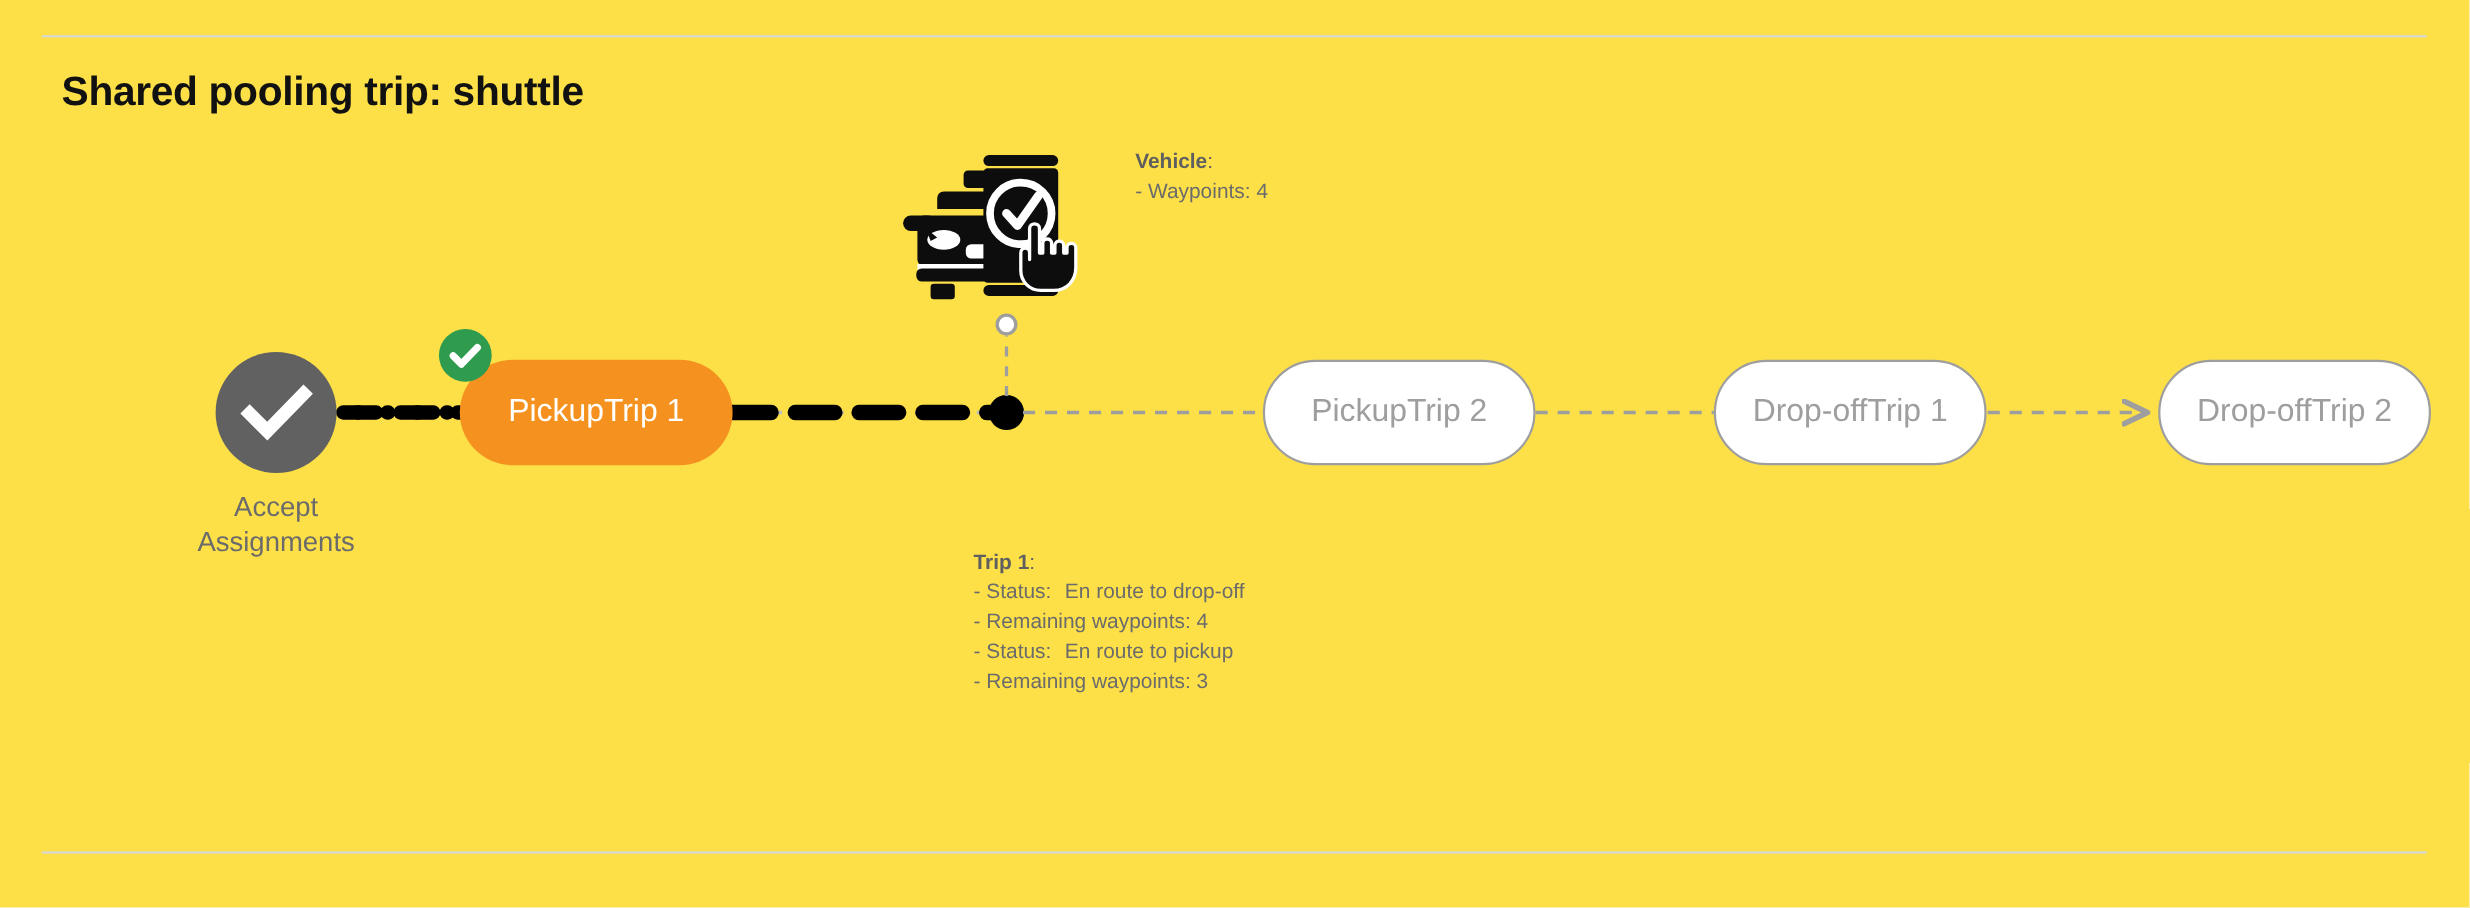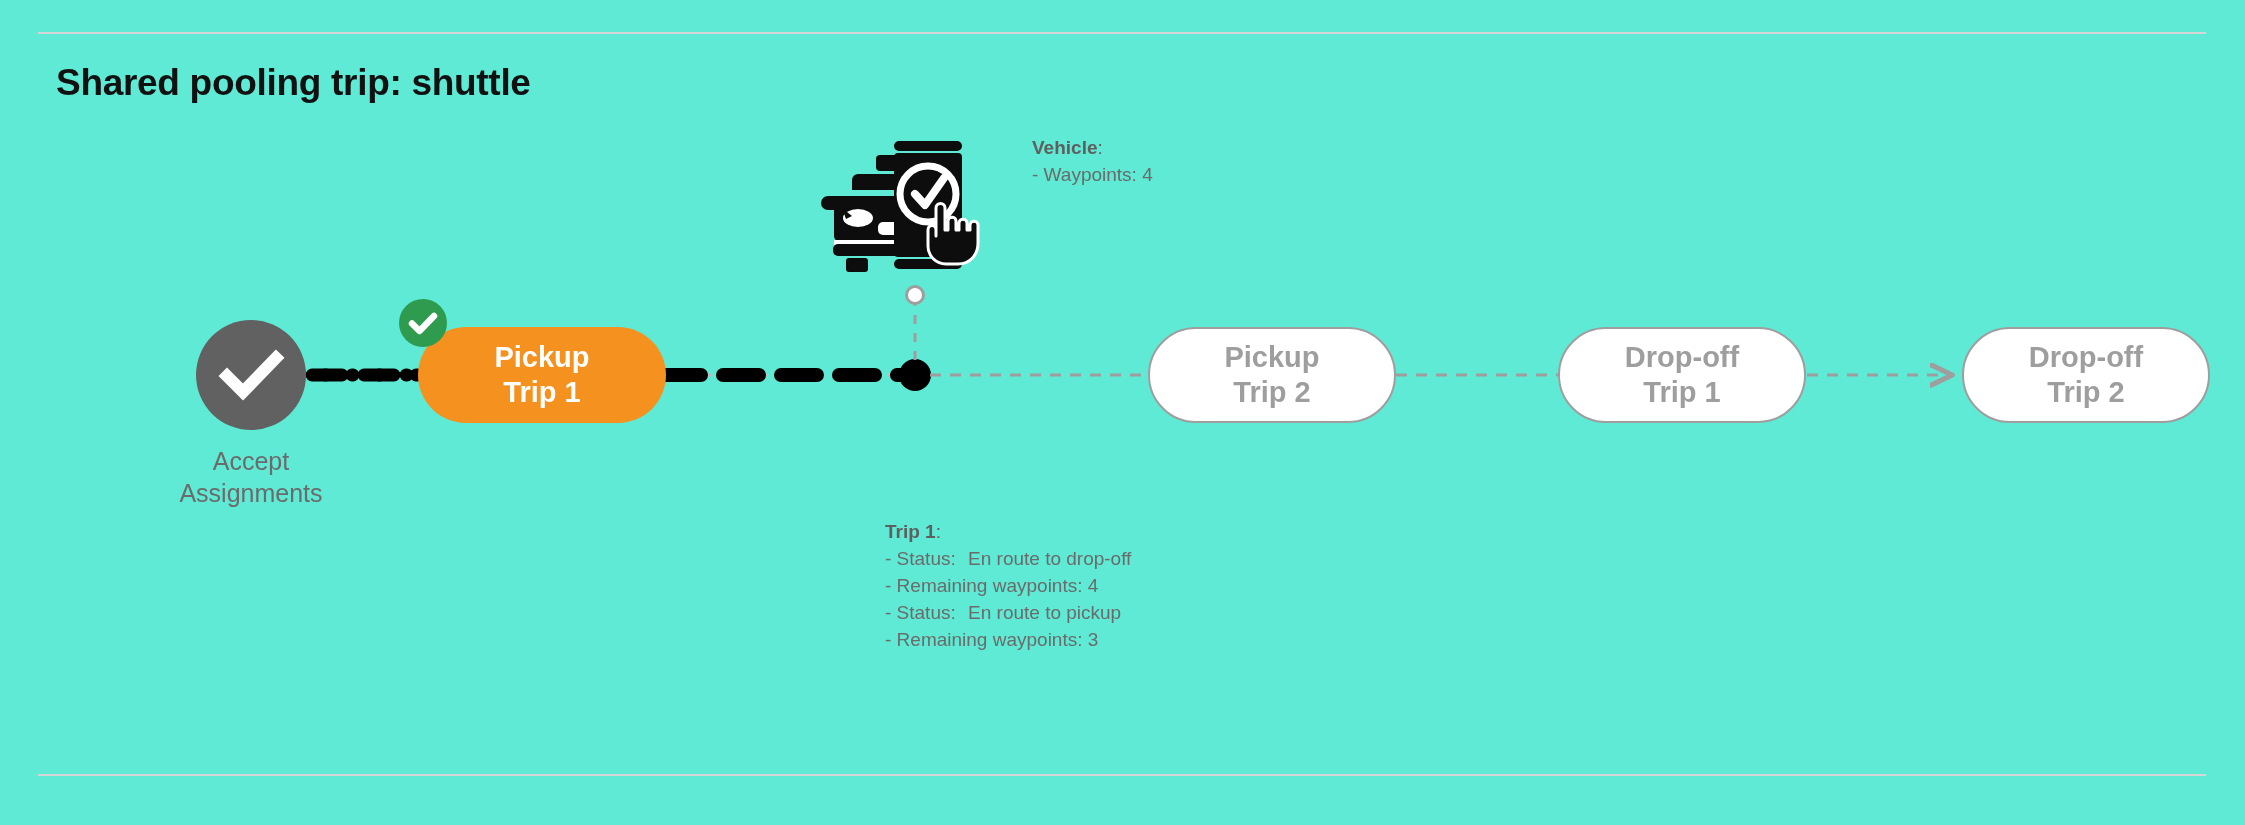--- a/index.html
+++ b/index.html
@@ -9,21 +9,21 @@
     background: #ffffff;
   }
   body {
     font-family: "Liberation Sans", sans-serif;
     -webkit-font-smoothing: antialiased;
   }
   #canvas {
     position: relative;
     width: 2245px;
     height: 825px;
-    background: #5eead4;
+    background: #fde047;
     overflow: hidden;
   }
 
   
   .divider {
     position: absolute;
     left: 38px;
     width: 2168px;
     height: 2px;
     background: #d6d6d6;
@@ -49,29 +49,28 @@
     left: 0;
     top: 0;
     width: 2245px;
     height: 825px;
   }
 
   
   .node-pill {
     position: absolute;
     display: flex;
-    flex-direction: column;
+    flex-direction: row;
     align-items: center;
     justify-content: center;
     box-sizing: border-box;
     border-radius: 999px;
     text-align: center;
     line-height: 1.22;
     font-size: 29px;
-    font-weight: bold;
   }
   .node-pill.active {
     background: #f5921f;
     color: #ffffff;
     border: none;
   }
   .node-pill.pending {
     background: #ffffff;
     color: #9e9e9e;
     border: 2px solid #9e9e9e;
@@ -231,21 +230,21 @@
                  c0 -6 8 -6 8 0 v6 h0 z" fill="#0d0d0d" stroke="#ffffff" stroke-width="3" stroke-linejoin="round"></path>
       </g>
     </svg>
   </div>
 
   <div class="annot" style="left:1032px; top:135px;">
     <span class="row"><span class="hdr"><span>Vehicle</span><span class="colon">:</span></span></span>
     <span class="row">- Waypoints: 4</span>
   </div>
 
-  <div class="annot" style="left:885px; top:519px;">
+  <div class="annot" style="left:885px; top:499px;">
     <span class="row"><span class="hdr"><span>Trip 1</span><span class="colon">:</span></span></span>
     <span class="row"><span>- Status:</span><span class="gap"></span> <span>En route to drop-off</span></span>
     <span class="row">- Remaining waypoints: 4</span>
     <span class="row"><span>- Status:</span><span class="gap"></span> <span>En route to pickup</span></span>
     <span class="row">- Remaining waypoints: 3</span>
   </div>
 
 </div>
 
 </body></html>

